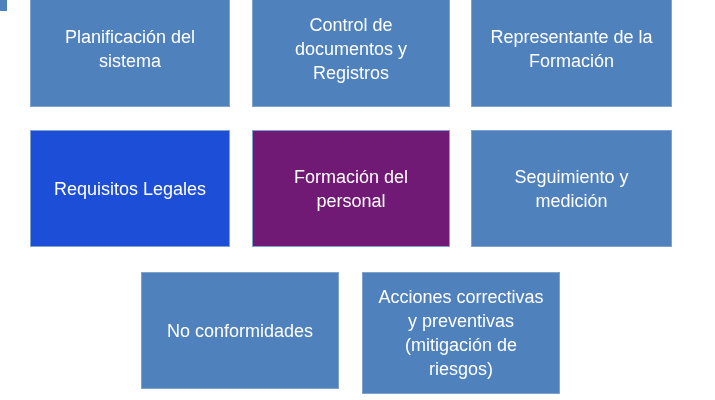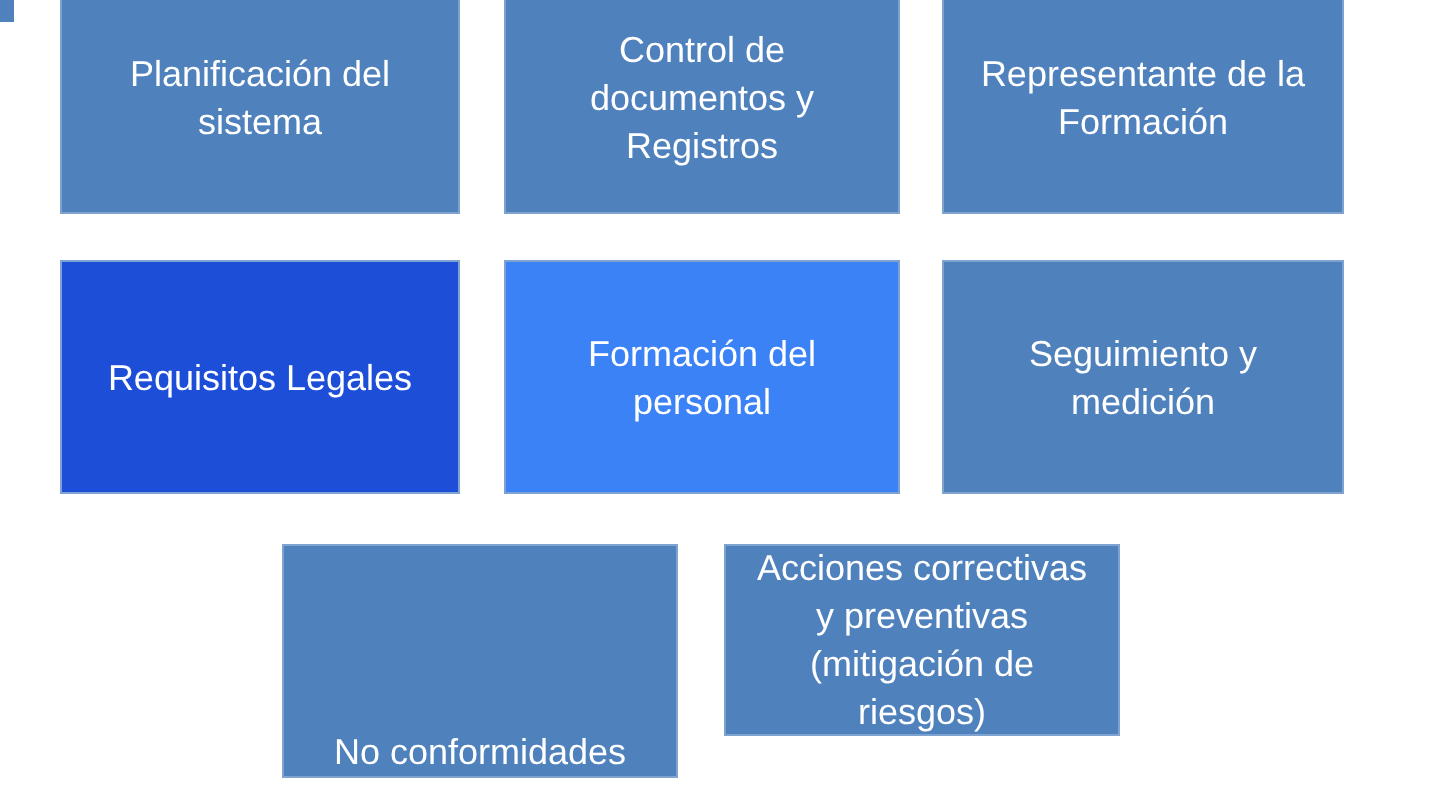--- a/index.html
+++ b/index.html
@@ -36,22 +36,22 @@
     background: #4f81bd;
   }
   
   .frag-tl { left: 0px;   top: 0px;   width: 7px;   height: 11px; }
   .b1 { left: 30px;  top: -10px; width: 200px; height: 117px; }
   .b2 { left: 252px; top: -10px; width: 198px; height: 117px; }
   .b3 { left: 471px; top: -10px; width: 201px; height: 117px; }
   .b4 { left: 30px;  top: 130px; width: 200px; height: 117px; }
   .b5 { left: 252px; top: 130px; width: 198px; height: 117px; }
   .b6 { left: 471px; top: 130px; width: 201px; height: 117px; }
-  .b7 { left: 141px; top: 272px; width: 198px; height: 117px; align-items: flex-end; }
-  .b8 { left: 362px; top: 272px; width: 198px; height: 96px; }
+  .b7 { left: 141px; top: 272px; width: 198px; height: 117px; }
+  .b8 { left: 362px; top: 272px; width: 198px; height: 122px; }
 </style>
 </head>
 <body>
 
 <div class="canvas" style="background: rgb(255, 255, 255);">
 
   <div class="fragment frag-tl" style="background: rgb(79, 129, 189);"></div>
 
   <div class="node b1" style="background: rgb(79, 129, 189); border-color: rgb(127, 163, 209); color: rgb(255, 255, 255);">
     <span>Planificación del
@@ -66,21 +66,21 @@
 
   <div class="node b3" style="background: rgb(79, 129, 189); border-color: rgb(127, 163, 209); color: rgb(255, 255, 255);">
     <span>Representante de la
 Formación</span>
   </div>
 
   <div class="node b4" style="background: #1d4ed8; border-color: rgb(127, 163, 209); color: rgb(255, 255, 255);">
     <span>Requisitos Legales</span>
   </div>
 
-  <div class="node b5" style="background: #3b82f6; border-color: rgb(127, 163, 209); color: rgb(255, 255, 255);">
+  <div class="node b5" style="background: #701a75; border-color: rgb(127, 163, 209); color: rgb(255, 255, 255);">
     <span>Formación del
 personal</span>
   </div>
 
   <div class="node b6" style="background: rgb(79, 129, 189); border-color: rgb(127, 163, 209); color: rgb(255, 255, 255); align-items: center;">
     <span>Seguimiento y
 medición</span>
   </div>
 
   <div class="node b7" style="background: rgb(79, 129, 189); border-color: rgb(127, 163, 209); color: rgb(255, 255, 255);">

